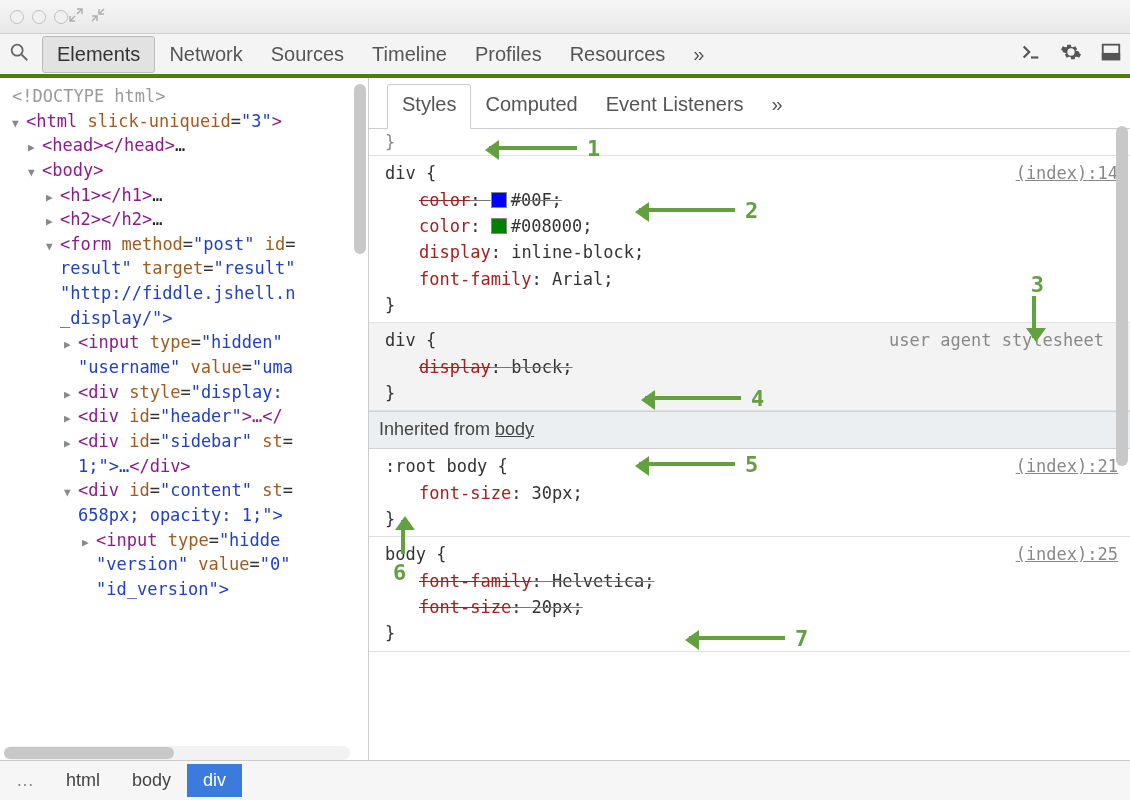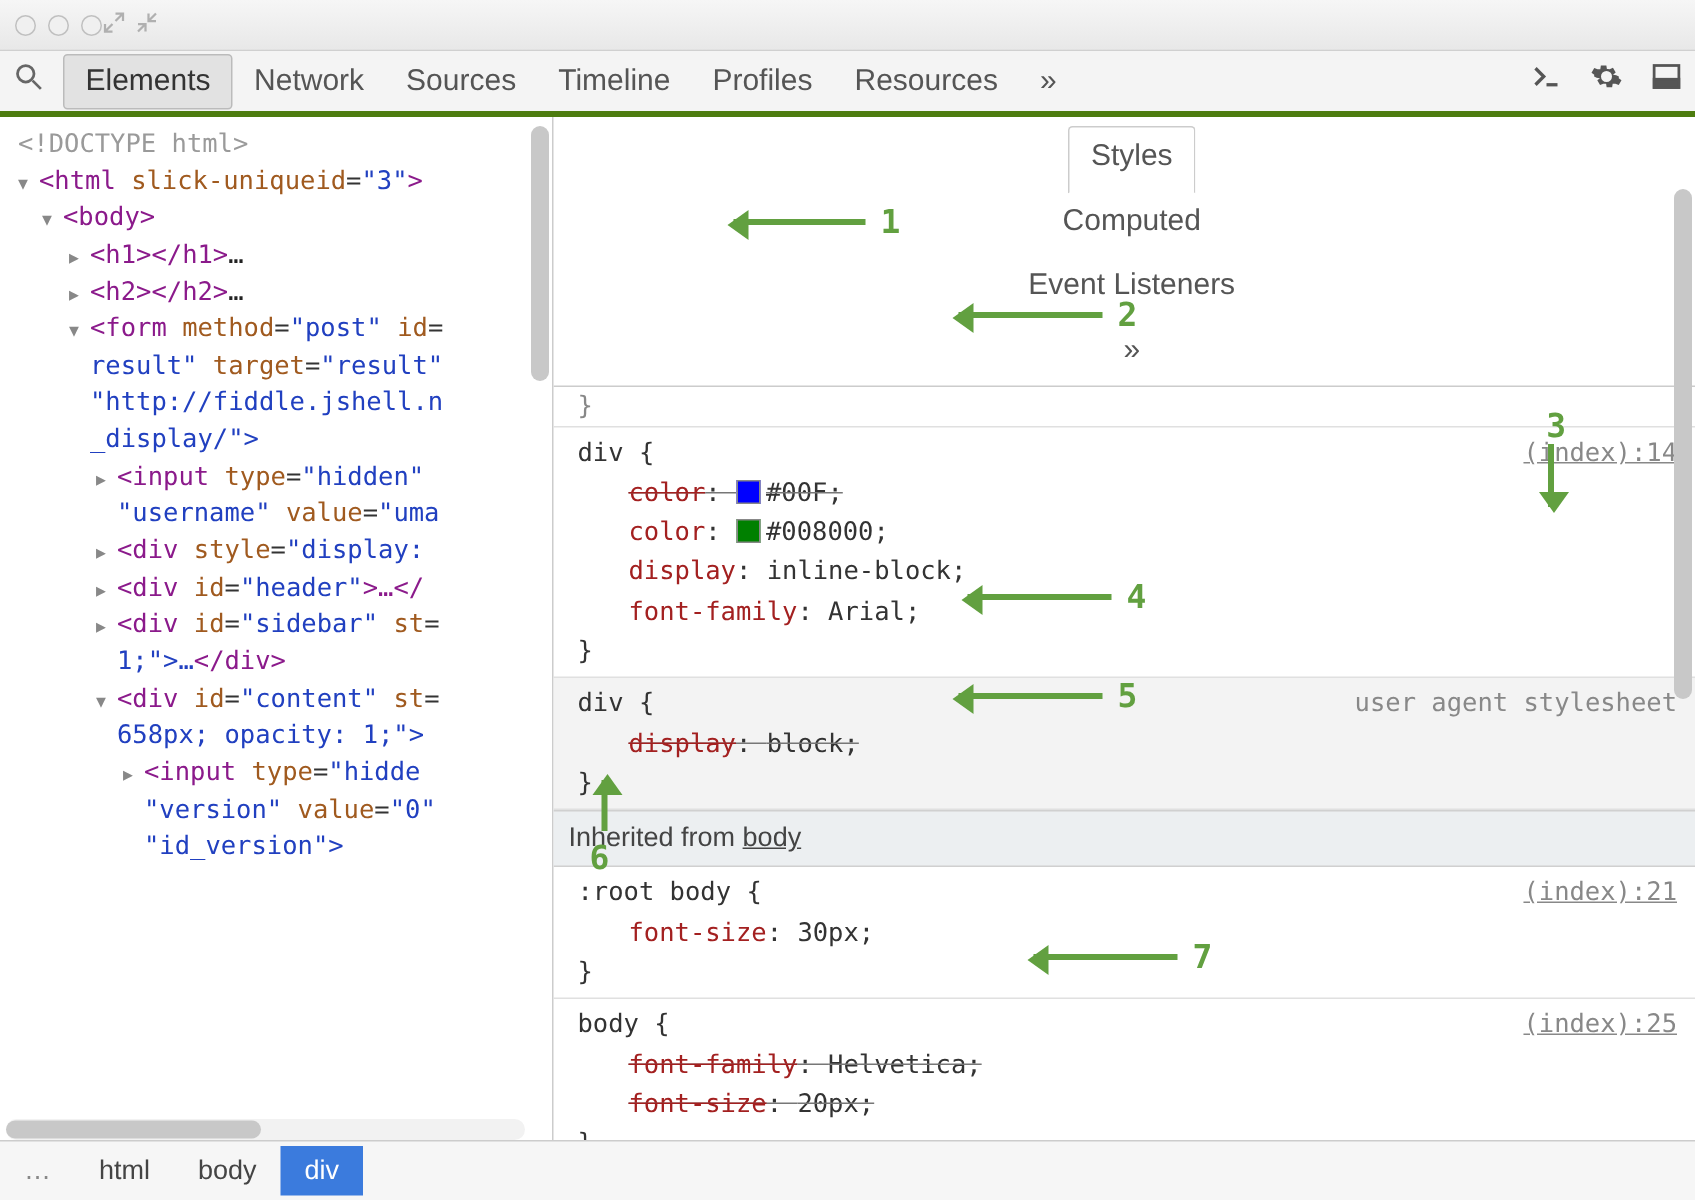--- a/index.html
+++ b/index.html
@@ -109,38 +109,38 @@
     overflow:hidden;
     font-family: "Lucida Console", Menlo, Monaco, monospace;
     font-size:17px;
     line-height:1.55;
   }
   .styles-tabs {
     display:flex; align-items:center;
     border-bottom:1px solid #ccc;
     padding: 6px 8px 0 18px;
     font-family: "Helvetica Neue", Arial, sans-serif;
-    font-size:20px; color:#555;flex-direction:column;
+    font-size:20px; color:#555;
   }
   .stab { padding:4px 14px 8px; cursor:pointer; }
   .stab.active {
     border:1px solid #ccc; border-bottom:1px solid #ffffff;
     border-radius:3px 3px 0 0; background:#fff;
     margin-bottom:-1px;
   }
   .styles-body { padding: 0; position:relative; height:calc(100% - 44px); }
   .rule-block {
     border-bottom:1px solid #e0e0e0;
     padding: 4px 10px 4px 16px;
     position:relative;
   }
   .rule-block.gray { background:#f3f3f3; }
   .selector { color:#333; }
   .source-link { position:absolute; right:12px; top:4px; color:#888; text-decoration:underline; font-family: "Lucida Console", Menlo, monospace;}
-  .ua-label { position:absolute; right:12px; top:4px; color:#888; font-family: "Lucida Console", Menlo, monospace;}
+  .ua-label { position:absolute; right:26px; top:4px; color:#888; font-family: "Lucida Console", Menlo, monospace;}
   .prop { padding-left:34px; }
   .prop-name { color:#a32020; }
   .pcolon{color:#333;}
   .prop-val { color:#333; }
   .swatch { display:inline-block; width:16px; height:16px; border:1px solid #888; vertical-align:-2px; margin-right:4px;}
   .struck { text-decoration: line-through; color:#777 !important; }
   .struck .prop-name{ color:#a32020; text-decoration:line-through;}
   .inherited-header {
     background:#eceff1; border-top:1px solid #d0d0d0; border-bottom:1px solid #d0d0d0;
     padding:4px 10px; color:#444; font-family:"Helvetica Neue",Arial,sans-serif; font-size:18px;
@@ -245,20 +245,21 @@
   </div>
 </div>
 
 <div class="main">
 
   <div class="elements-pane">
     <div class="vscroll-left"></div>
     <div class="elements-tree" id="elements-tree">
         <span class="t ind0 graytext">&lt;!DOCTYPE html&gt;</span>
         <span class="t ind0"><span class="arrow down"></span><span class="tag-open">&lt;html</span> <span class="attr-name">slick-uniqueid</span>=<span class="attr-val">"3"</span><span class="tag-open">&gt;</span></span>
+        <span class="t ind1"><span class="arrow right"></span><span class="tag-open">&lt;head&gt;</span><span class="tag-open">&lt;/head&gt;</span><span class="dots">…</span></span>
         <span class="t ind1"><span class="arrow down"></span><span class="tag-open">&lt;body&gt;</span></span>
         <span class="t ind2"><span class="arrow right"></span><span class="tag-open">&lt;h1&gt;</span><span class="tag-open">&lt;/h1&gt;</span><span class="dots">…</span></span>
         <span class="t ind2"><span class="arrow right"></span><span class="tag-open">&lt;h2&gt;</span><span class="tag-open">&lt;/h2&gt;</span><span class="dots">…</span></span>
         <span class="t ind2"><span class="arrow down"></span><span class="tag-open">&lt;form</span> <span class="attr-name">method</span>=<span class="attr-val">"post"</span> <span class="attr-name">id</span>=<span class="attr-val"></span></span>
         <span class="t ind2"><span class="arrow"></span><span class="attr-val">result" </span> <span class="attr-name">target</span>=<span class="attr-val">"result"</span></span>
         <span class="t ind2"><span class="arrow"></span><span class="attr-val">"http://fiddle.jshell.n</span></span>
         <span class="t ind2"><span class="arrow"></span><span class="attr-val">_display/"&gt;</span></span>
         <span class="t ind3"><span class="arrow right"></span><span class="tag-open">&lt;input</span> <span class="attr-name">type</span>=<span class="attr-val">"hidden"</span></span>
         <span class="t ind3"><span class="arrow"></span><span class="attr-val">"username" </span><span class="attr-name">value</span>=<span class="attr-val">"uma</span></span>
         <span class="t ind3"><span class="arrow right"></span><span class="tag-open">&lt;div</span> <span class="attr-name">style</span>=<span class="attr-val">"display:</span></span>

